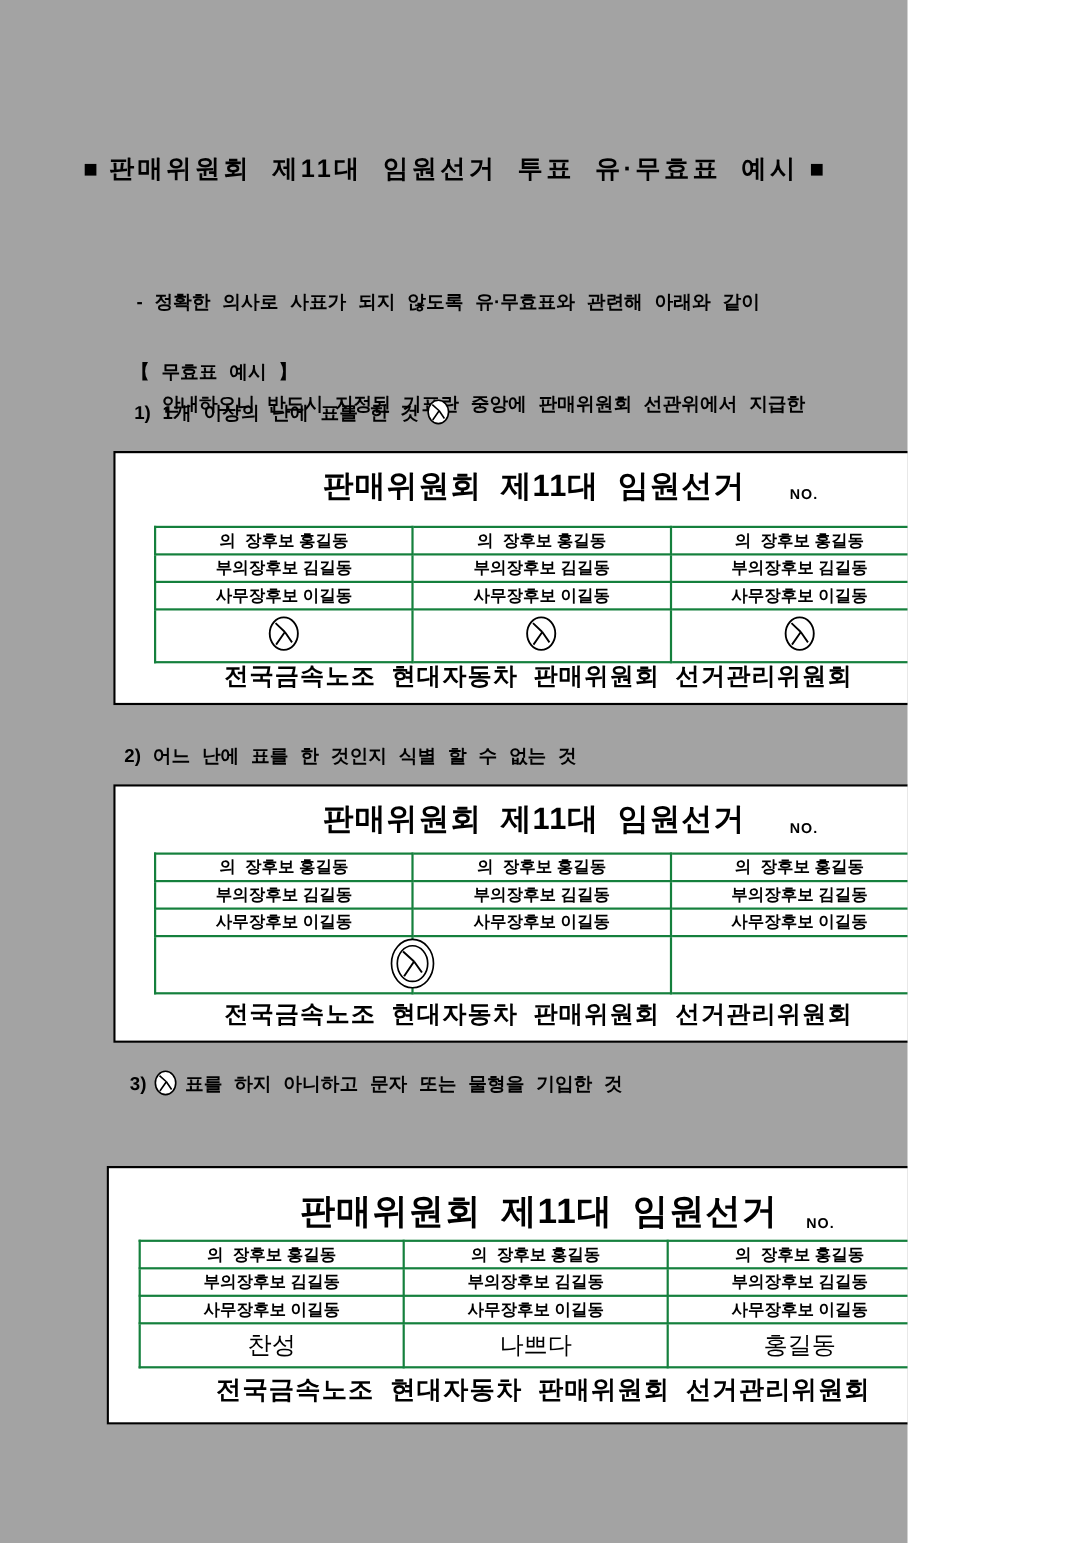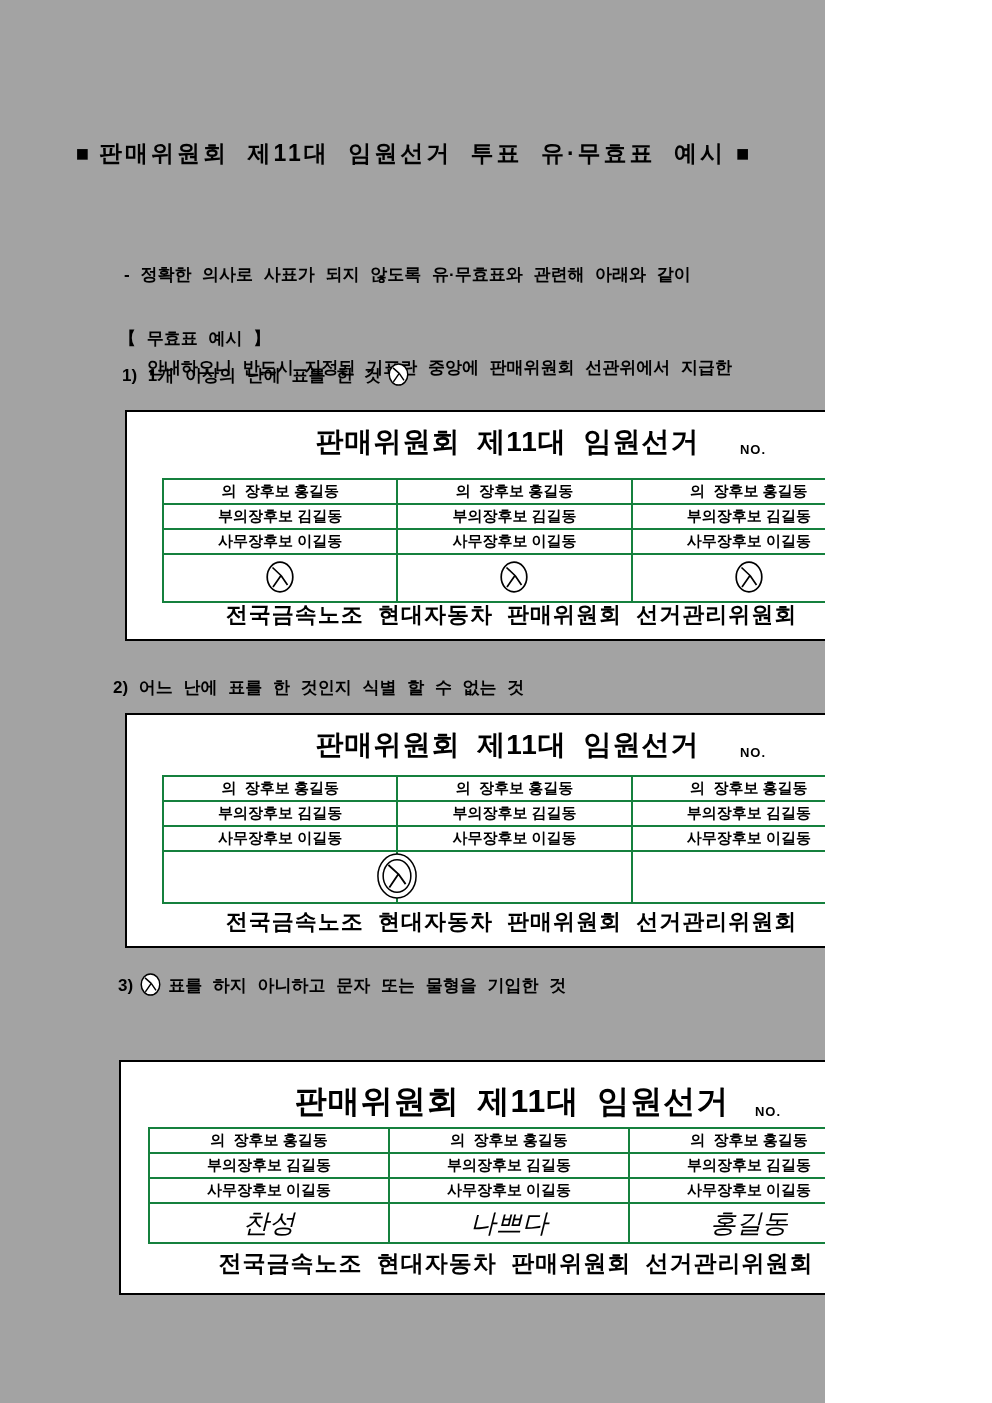--- a/index.html
+++ b/index.html
@@ -19,21 +19,21 @@
 
   .item-line { position:absolute; font-size:17px; font-weight:bold; word-spacing:6px; white-space:pre; }
   .item1 { top:362px; left:122px; }
   .item2 { top:676px; left:113px; }
   .item3a { top:972px; left:118px; }
   .item3b { top:1003px; left:140px; }
 
   .stamp-inline { vertical-align:-6px; margin-left:6px; }
   .stamp-inline-mid { vertical-align:-6px; margin:0 6px; }
 
-  .ballot { position:absolute; border:2px solid #000; background:#fff;margin-left:22px; }
+  .ballot { position:absolute; border:2px solid #000; background:#fff; }
   .ballot1 { top:410px; left:103px; width:761px; height:227px; }
   .ballot2 { top:713px; left:103px; width:761px; height:231px; }
   .ballot3 { top:1060px; left:97px; width:782px; height:231px; }
 
   .ballot-title { position:absolute; left:0; width:100%; text-align:center;
                   font-weight:bold; letter-spacing:1px; word-spacing:8px; white-space:pre; }
   .ballot1 .ballot-title, .ballot2 .ballot-title { top:11px; font-size:28px; }
   .ballot3 .ballot-title { top:18px; font-size:32px; }
   .no-label { position:absolute; font-size:13px; font-weight:bold; letter-spacing:1px; }
   .ballot1 .no-label, .ballot2 .no-label { top:30px; right:122px; }
@@ -45,21 +45,21 @@
   .ballot3 .table-wrap { top:65px; left:27px; }
 
   table.ballot-table { border-collapse:collapse; table-layout:fixed; }
   .ballot1 .ballot-table, .ballot2 .ballot-table { width:705px; }
   .ballot3 .ballot-table { width:722px; }
   .ballot-table td { border:2px solid #15803d; text-align:center; vertical-align:middle;
                      font-size:15px; font-weight:bold; white-space:pre; height:21px; padding:1px 2px; }
   tr.stamp-row td { height:44px; }
   .ballot2 tr.stamp-row td { height:48px; }
   tr.writein-row td { height:36px; font-family:"Liberation Serif", serif;
-                      font-weight:normal; font-size:26px;font-style:italic; }
+                      font-weight:normal; font-size:22px; }
 
   .stamp-double { position:absolute; left:214px; top:77px; }
 
   .ballot-footer { position:absolute; bottom:9px; left:4px; width:100%; text-align:center;
                    font-weight:bold; letter-spacing:1px; word-spacing:7px; white-space:pre; }
   .ballot1 .ballot-footer, .ballot2 .ballot-footer { font-size:22px; }
   .ballot3 .ballot-footer { font-size:23px; bottom:14px; }
 </style>
 </head>
 <body>

